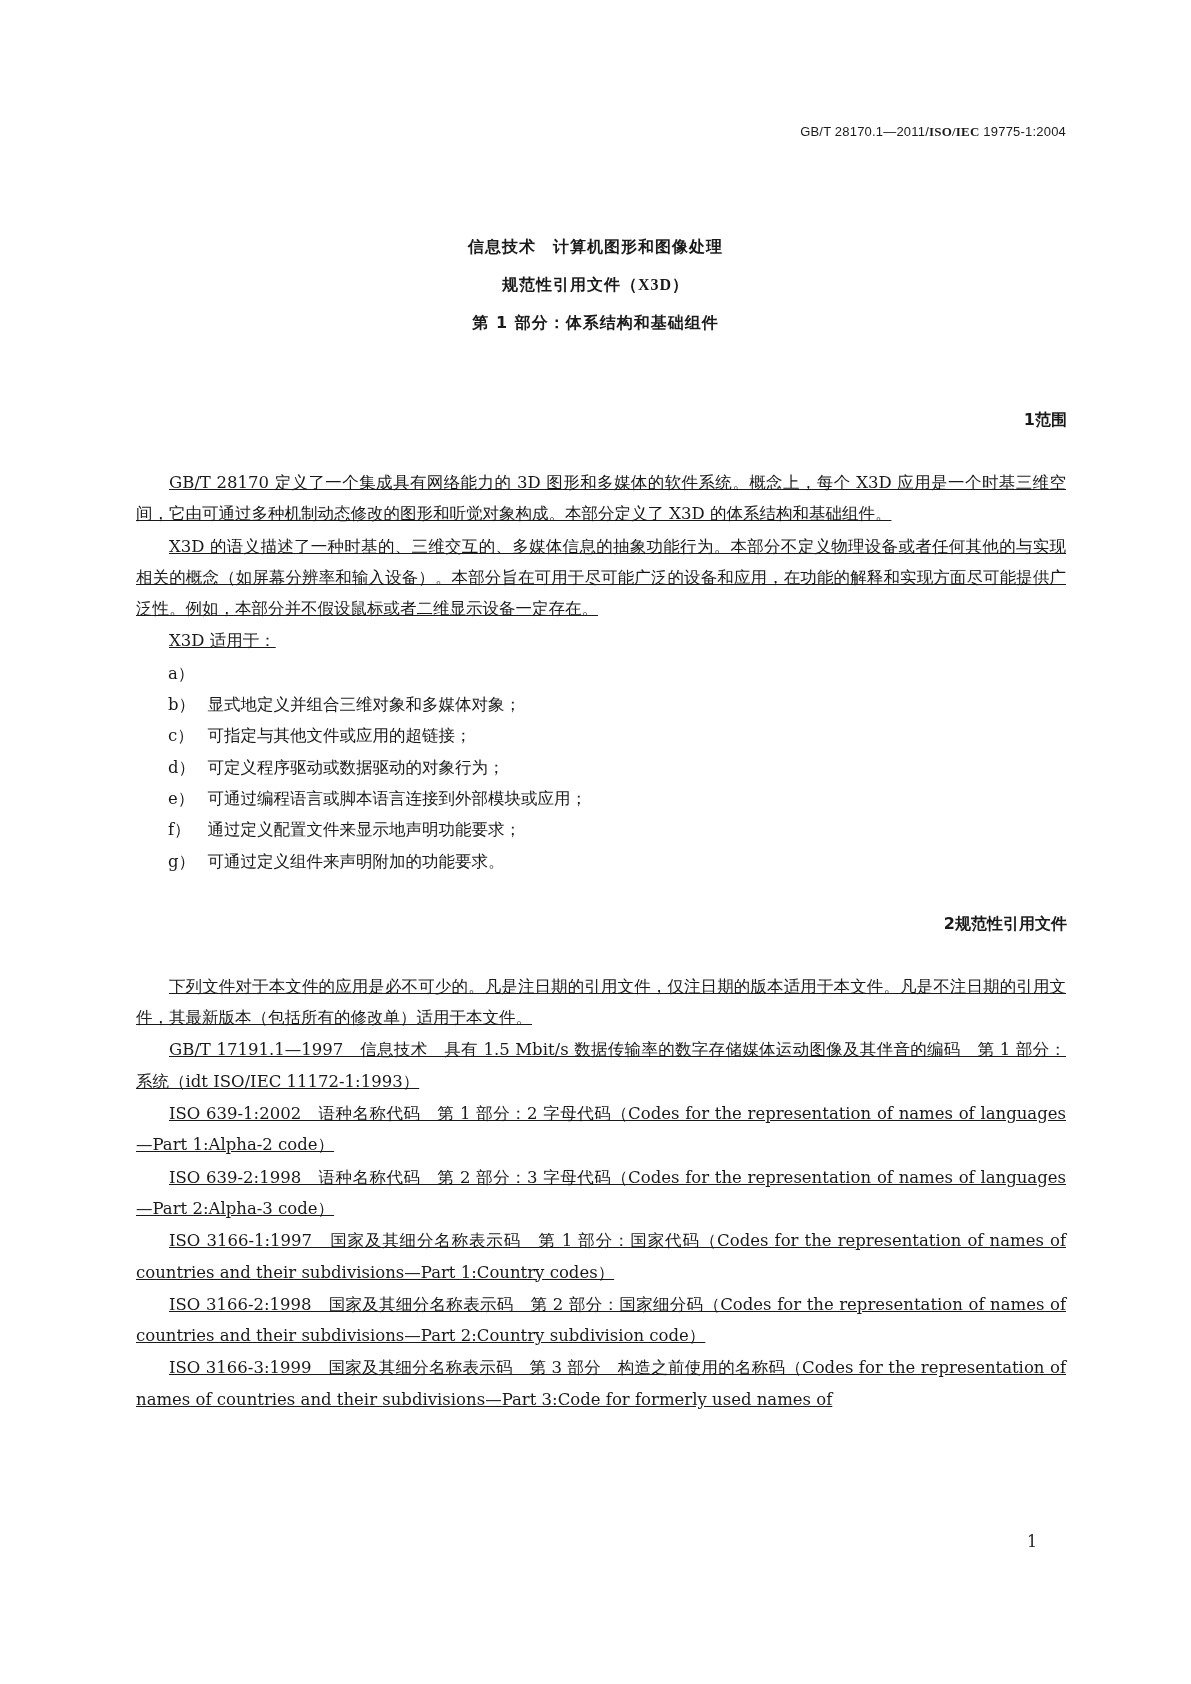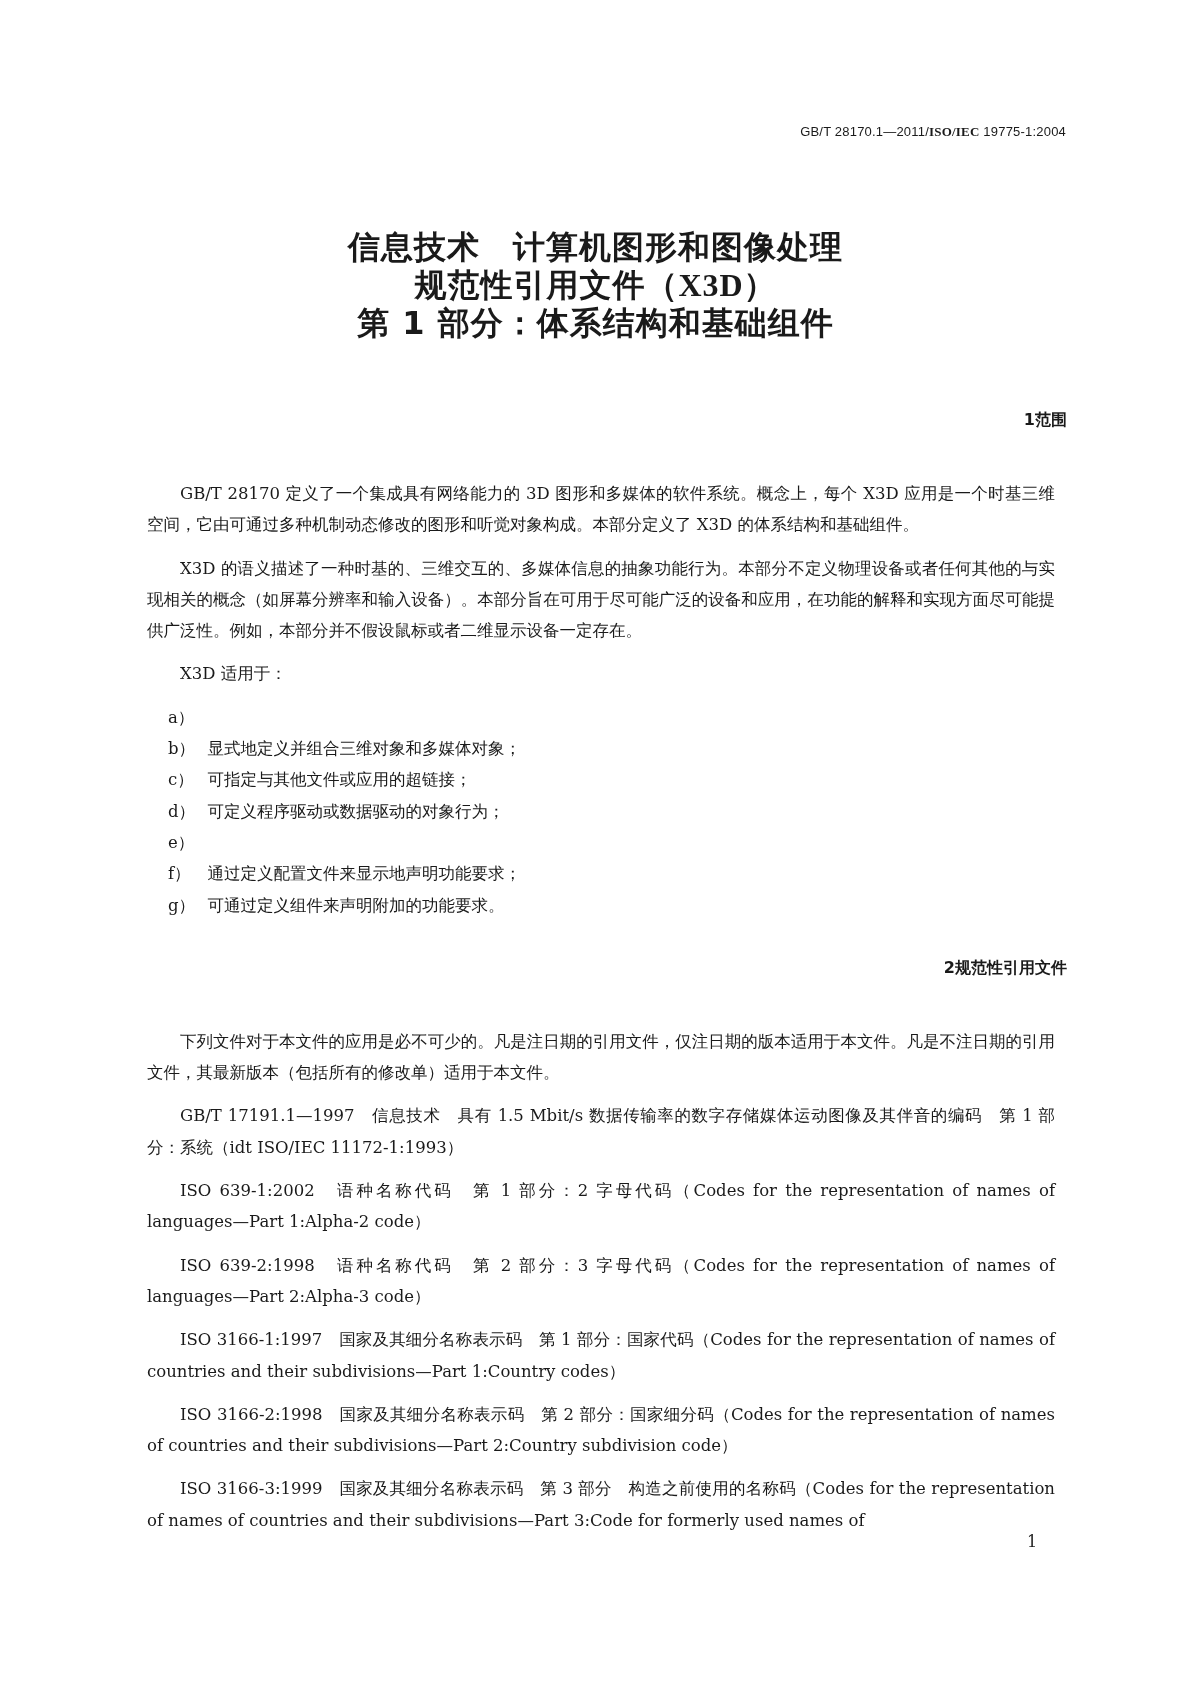--- a/index.html
+++ b/index.html
@@ -10,34 +10,34 @@
   }
   .header {
     position: absolute; top: 124px; right: 125px;
     font-family: "Liberation Sans", "DejaVu Sans", sans-serif;
     font-size: 13px; letter-spacing: 0.2px;
   }
   .header .bold { font-family: "Liberation Serif", serif; font-weight: bold; }
   .title {
     position: absolute; top: 228px; left: 0; width: 1191px; text-align: center;
     font-family: "DejaVu Sans", "Liberation Sans", sans-serif;
-    font-size: 32px; line-height: 38px; font-weight: bold; letter-spacing: 1px;
+    font-size: 16px; line-height: 38px; font-weight: bold; letter-spacing: 1px;
   }
   .title .x3d { font-family: "Liberation Serif", serif; font-weight: bold; }
   .content {
     position: absolute; top: 404px; left: 135px; width: 932px;
     font-size: 16.5px; line-height: 31.3px;
   }
   .sec-heading {
     font-family: "DejaVu Sans", "Liberation Sans", sans-serif;
     font-weight: bold; font-size: 16px; height: 31px; text-align: right;
   }
   .sec-heading .num { display: inline-block; width: 30px; }
   .gap { height: 31px; }
-  p { margin: 12px; text-align: justify; text-justify: inter-character; }
+  p { margin: 1px; text-align: justify; text-justify: inter-character; text-decoration: underline; }
   p.indent { text-indent: 2em; }
   .list-item { padding-left: 2em; display: flex; }
   .list-item .label { width: 2.4em; flex: none; }
   .pagenum {
     position: absolute; top: 1532px; left: 1027px;
     font-size: 16px;
   }
 </style>
 </head>
 <body>
@@ -70,20 +70,21 @@
   <div class="list-item">
       <span class="label">c）</span>
       <span>可指定与其他文件或应用的超链接；</span>
     </div>
   <div class="list-item">
       <span class="label">d）</span>
       <span>可定义程序驱动或数据驱动的对象行为；</span>
     </div>
   <div class="list-item">
       <span class="label">e）</span>
+      <span>可通过编程语言或脚本语言连接到外部模块或应用；</span>
     </div>
   <div class="list-item">
       <span class="label">f）</span>
       <span>通过定义配置文件来显示地声明功能要求；</span>
     </div>
   <div class="list-item">
       <span class="label">g）</span>
       <span>可通过定义组件来声明附加的功能要求。</span>
     </div>
 

